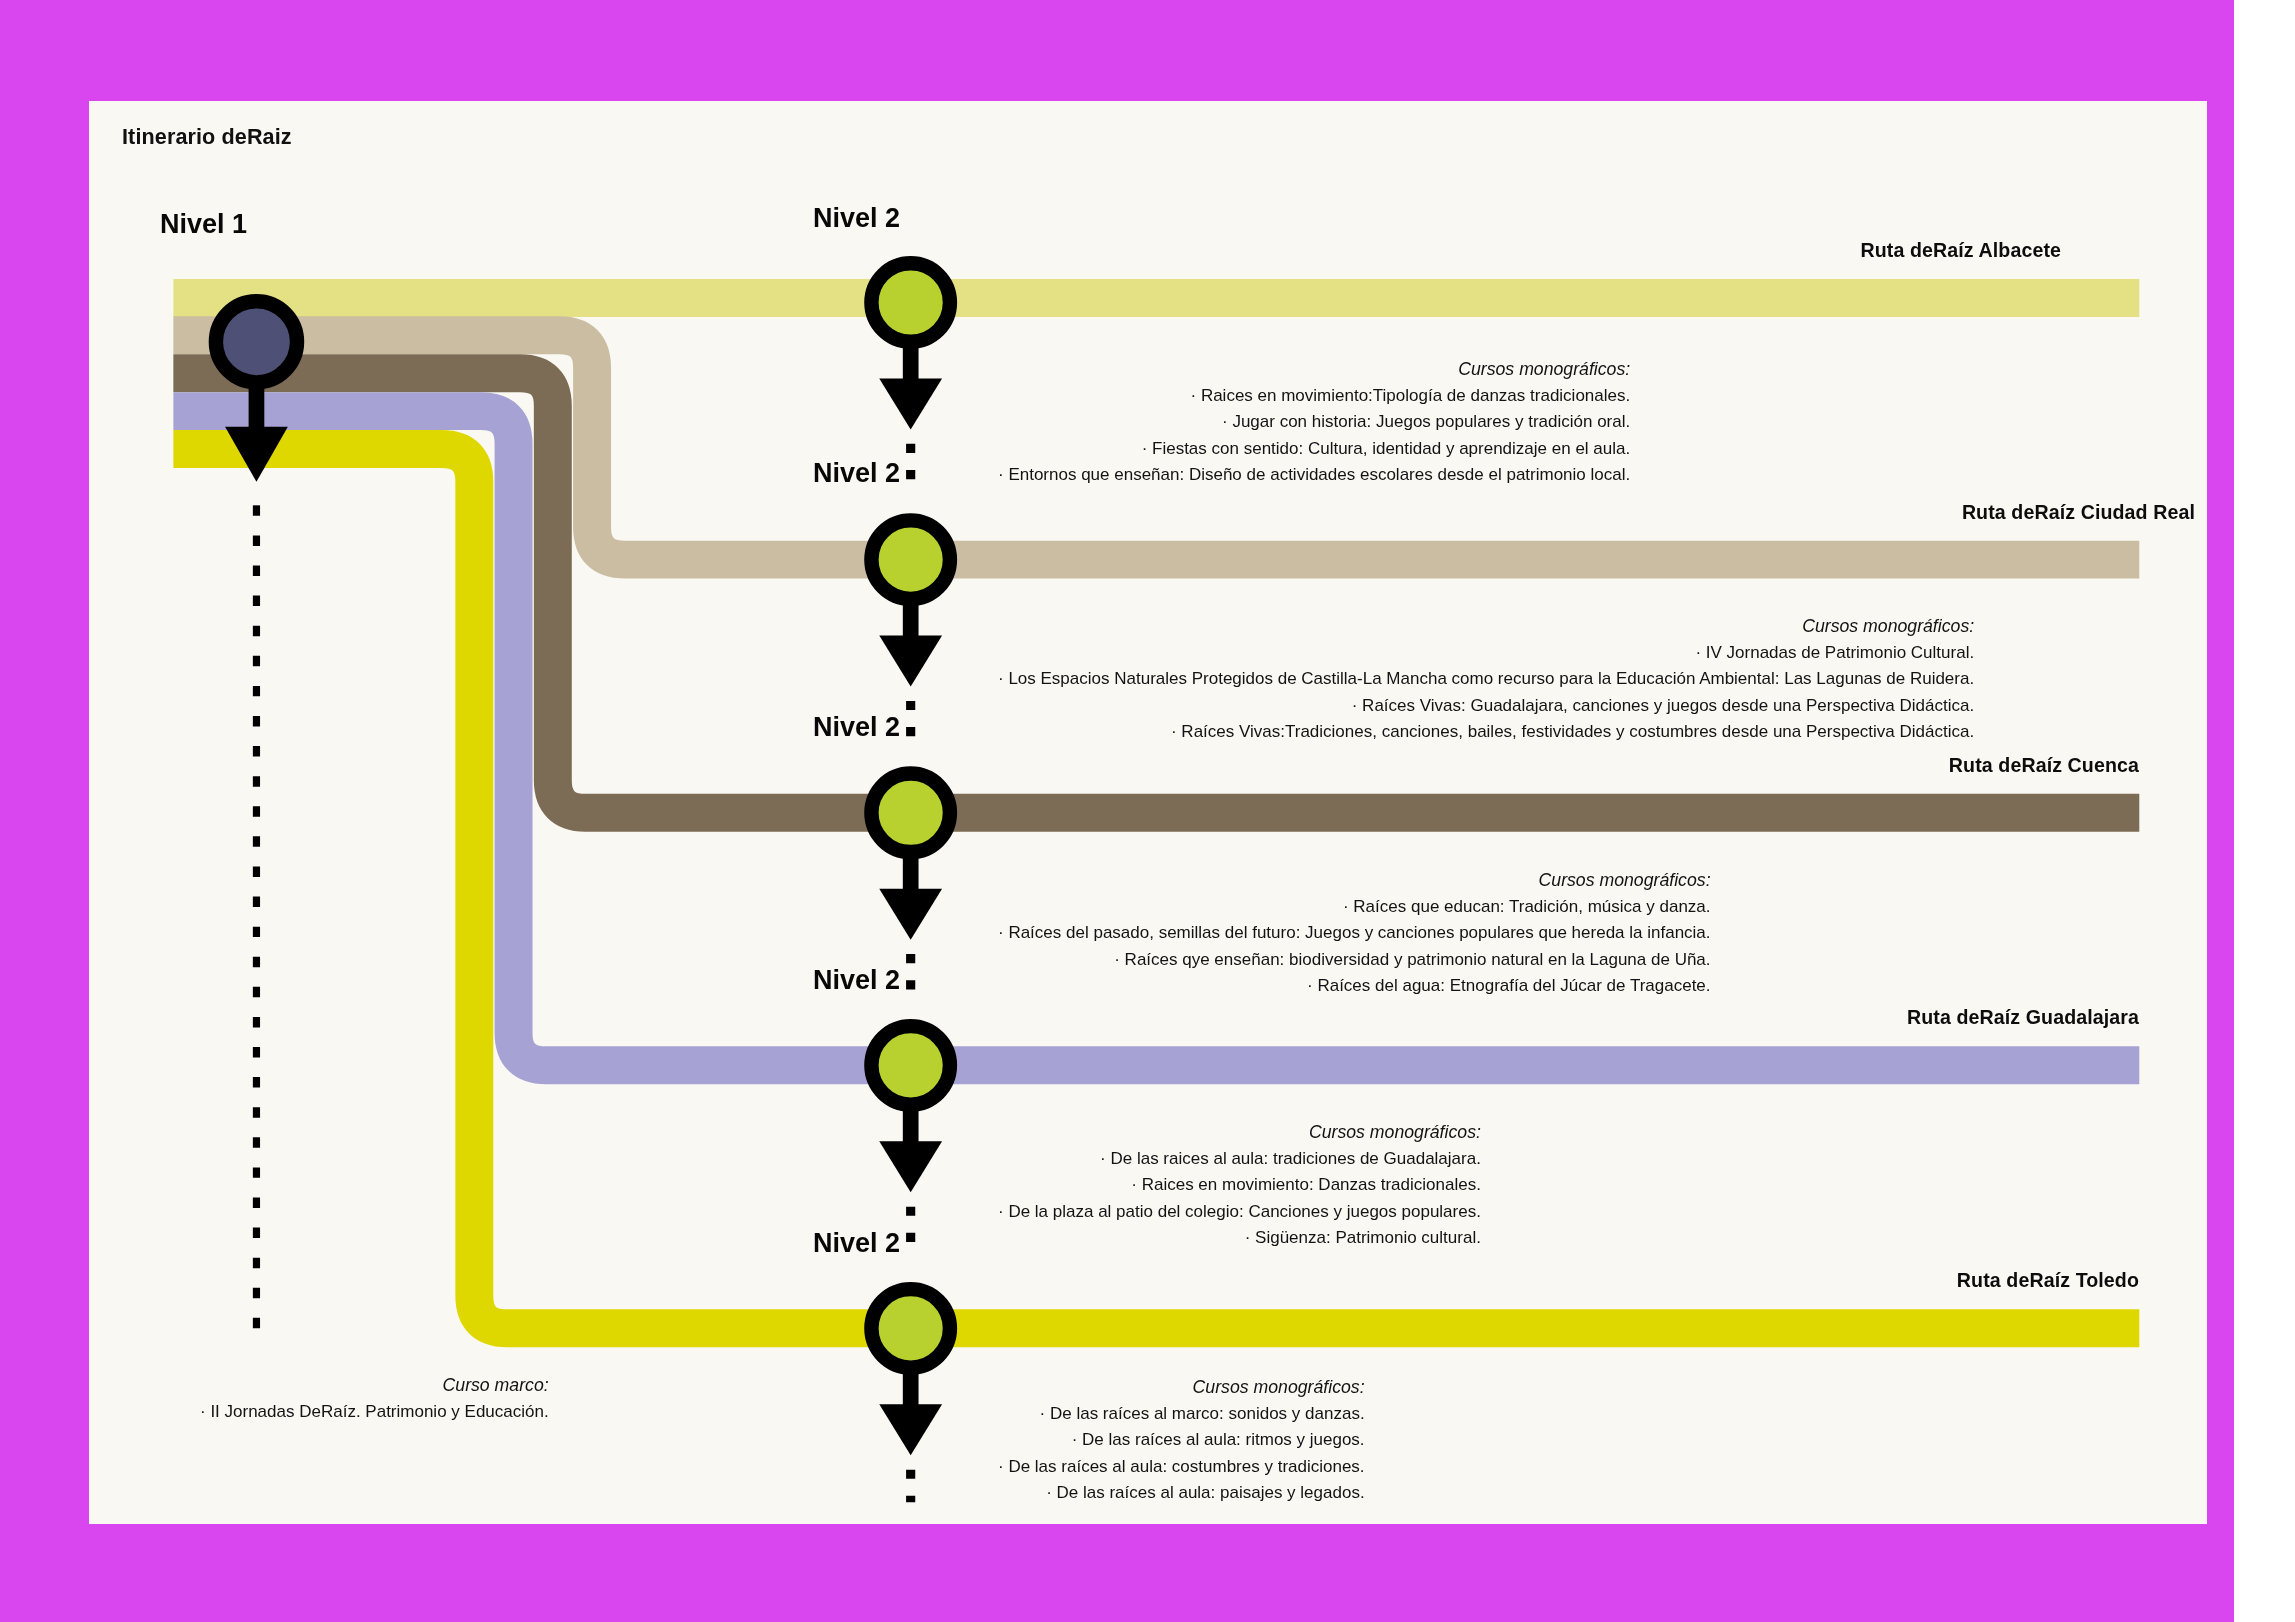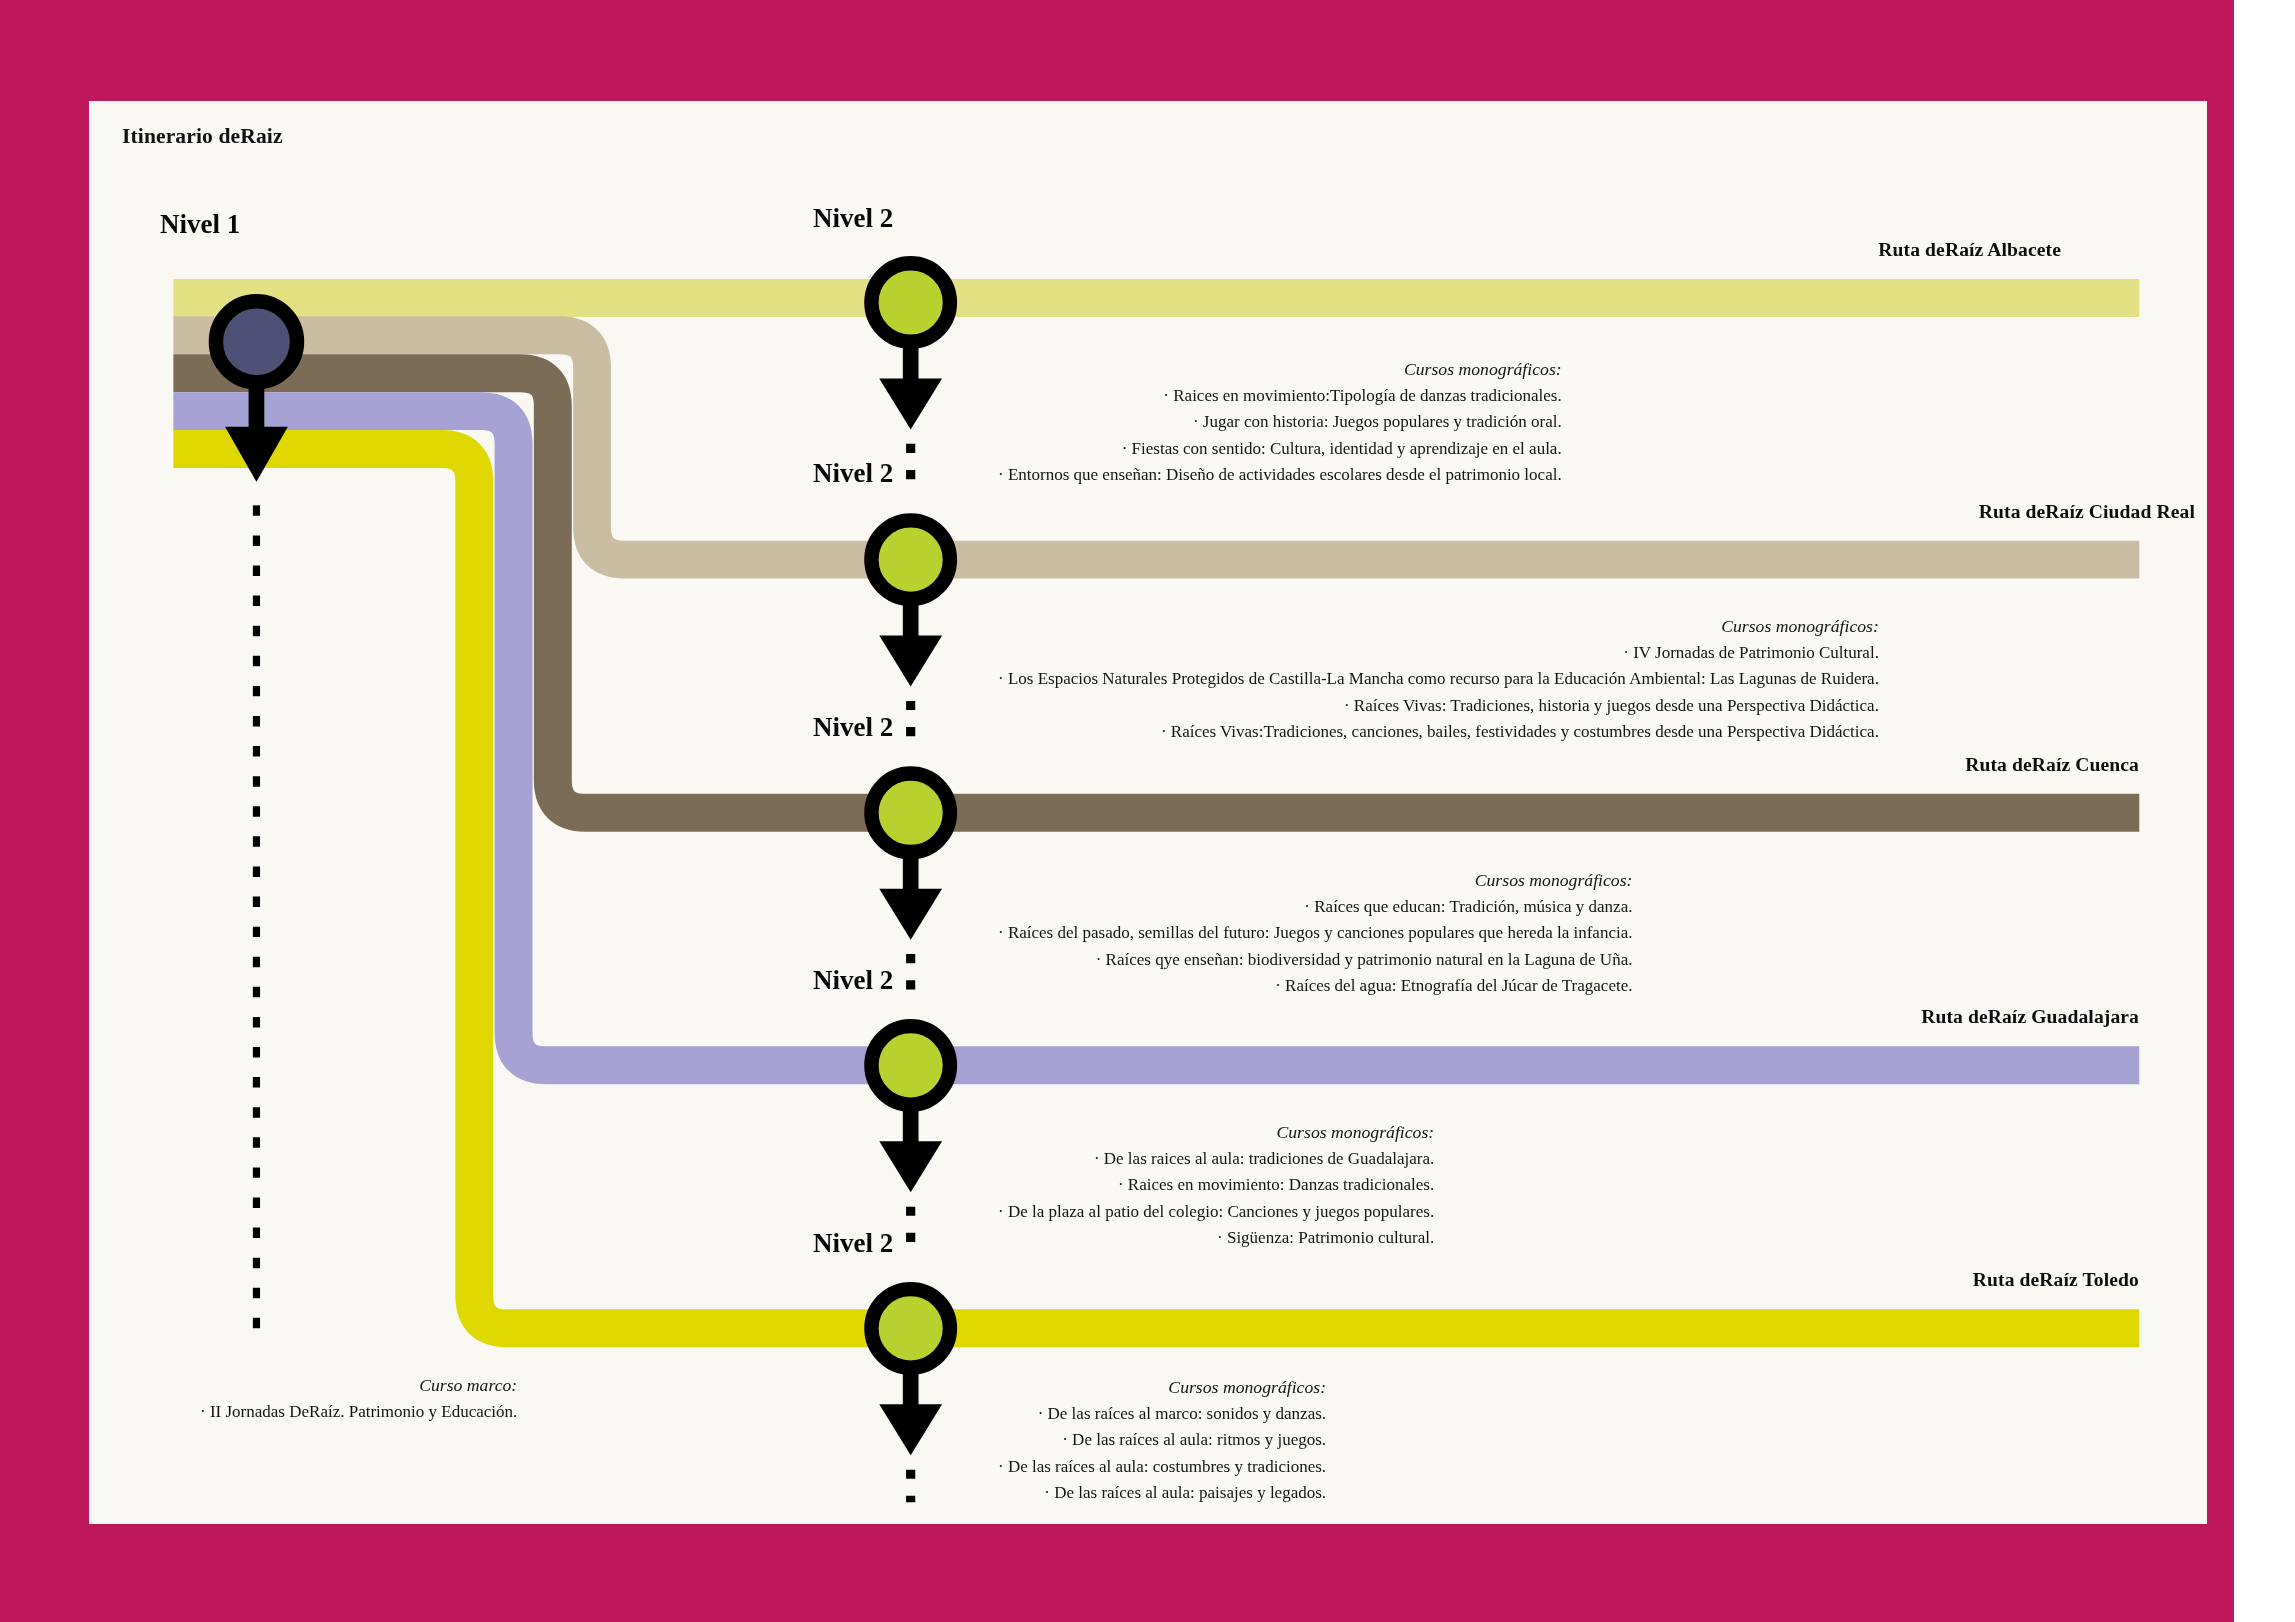--- a/index.html
+++ b/index.html
@@ -3,22 +3,22 @@
 <meta charset="utf-8">
 <style>
   html, body {
     margin: 0; padding: 0;
     background: #ffffff;
   }
   #canvas {
     position: relative;
     width: 2234px;
     height: 1623px;
-    background: #be185d;
-    font-family: Liberation Serif, serif;
+    background: #d946ef;
+    font-family: Liberation Sans, sans-serif;
     overflow: hidden;
   }
   #board {
     position: absolute;
     left: 89px;
     top: 101px;
     width: 2118px;
     height: 1423px;
     background: #faf8f3;
   }
@@ -174,21 +174,21 @@
     <div class="course-item">· Raices en movimiento:Tipología de danzas tradicionales.</div>
     <div class="course-item">· Jugar con historia: Juegos populares y tradición oral.</div>
     <div class="course-item">· Fiestas con sentido: Cultura, identidad y aprendizaje en el aula.</div>
     <div class="course-item">· Entornos que enseñan: Diseño de actividades escolares desde el patrimonio local.</div>
   </div>
 
   <div class="course-block" style="left:998px; top:618px;">
     <div class="course-head">Cursos monográficos:</div>
     <div class="course-item">· IV Jornadas de Patrimonio Cultural.</div>
     <div class="course-item">· Los Espacios Naturales Protegidos de Castilla-La Mancha como recurso para la Educación Ambiental: Las Lagunas de Ruidera.</div>
-    <div class="course-item">· Raíces Vivas: Tradiciones, historia y juegos  desde una Perspectiva Didáctica.</div>
+    <div class="course-item">· Raíces Vivas: Guadalajara, canciones y juegos  desde una Perspectiva Didáctica.</div>
     <div class="course-item">· Raíces Vivas:Tradiciones, canciones, bailes, festividades y costumbres desde una Perspectiva Didáctica.</div>
   </div>
 
   <div class="course-block" style="left:998px; top:872px;">
     <div class="course-head">Cursos monográficos:</div>
     <div class="course-item">· Raíces que educan: Tradición, música y danza.</div>
     <div class="course-item">· Raíces del pasado, semillas del futuro: Juegos y canciones populares que hereda la infancia.</div>
     <div class="course-item">· Raíces qye enseñan: biodiversidad y patrimonio natural en la Laguna de Uña.</div>
     <div class="course-item">· Raíces del agua: Etnografía del Júcar de Tragacete.</div>
   </div>

